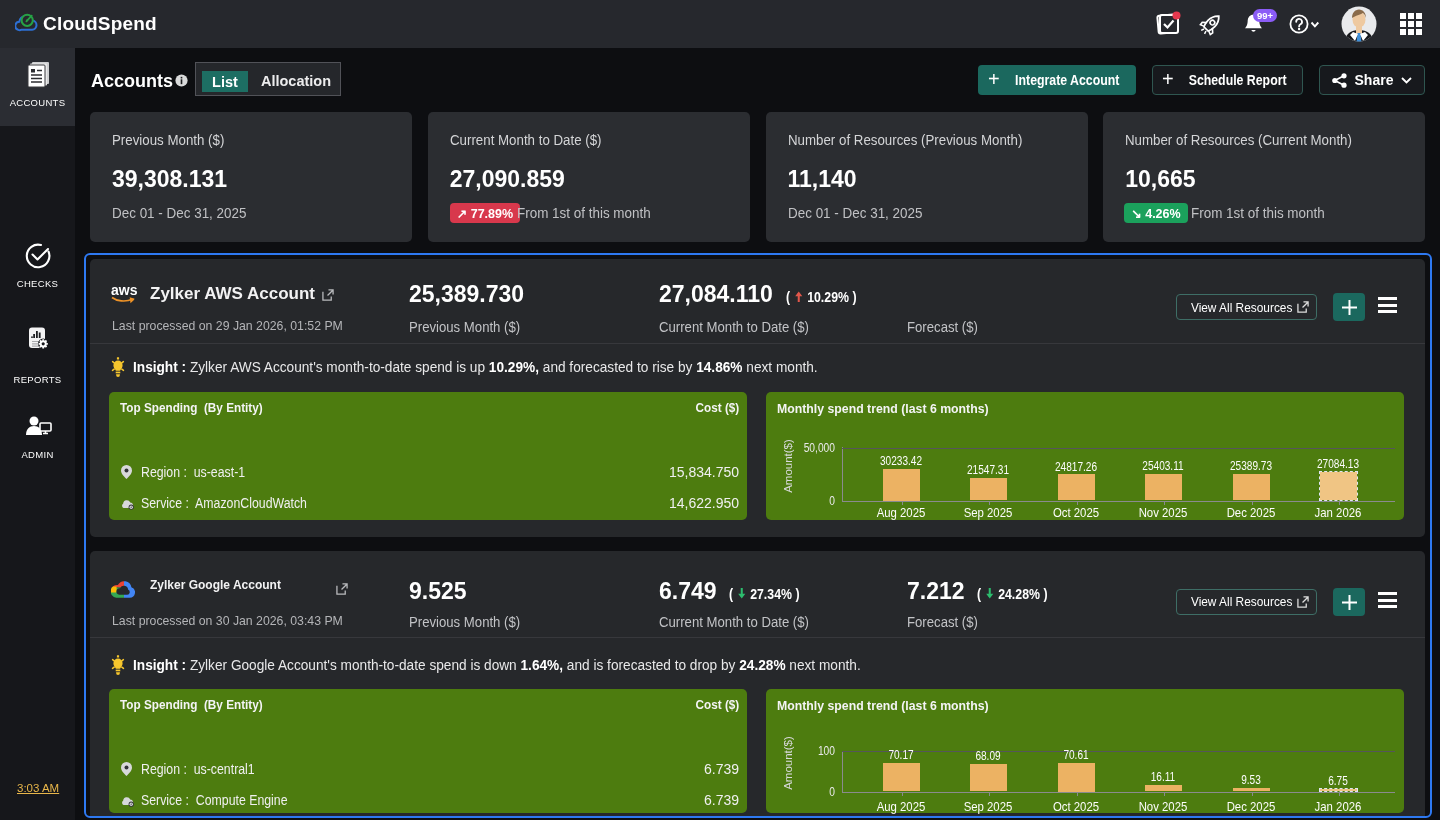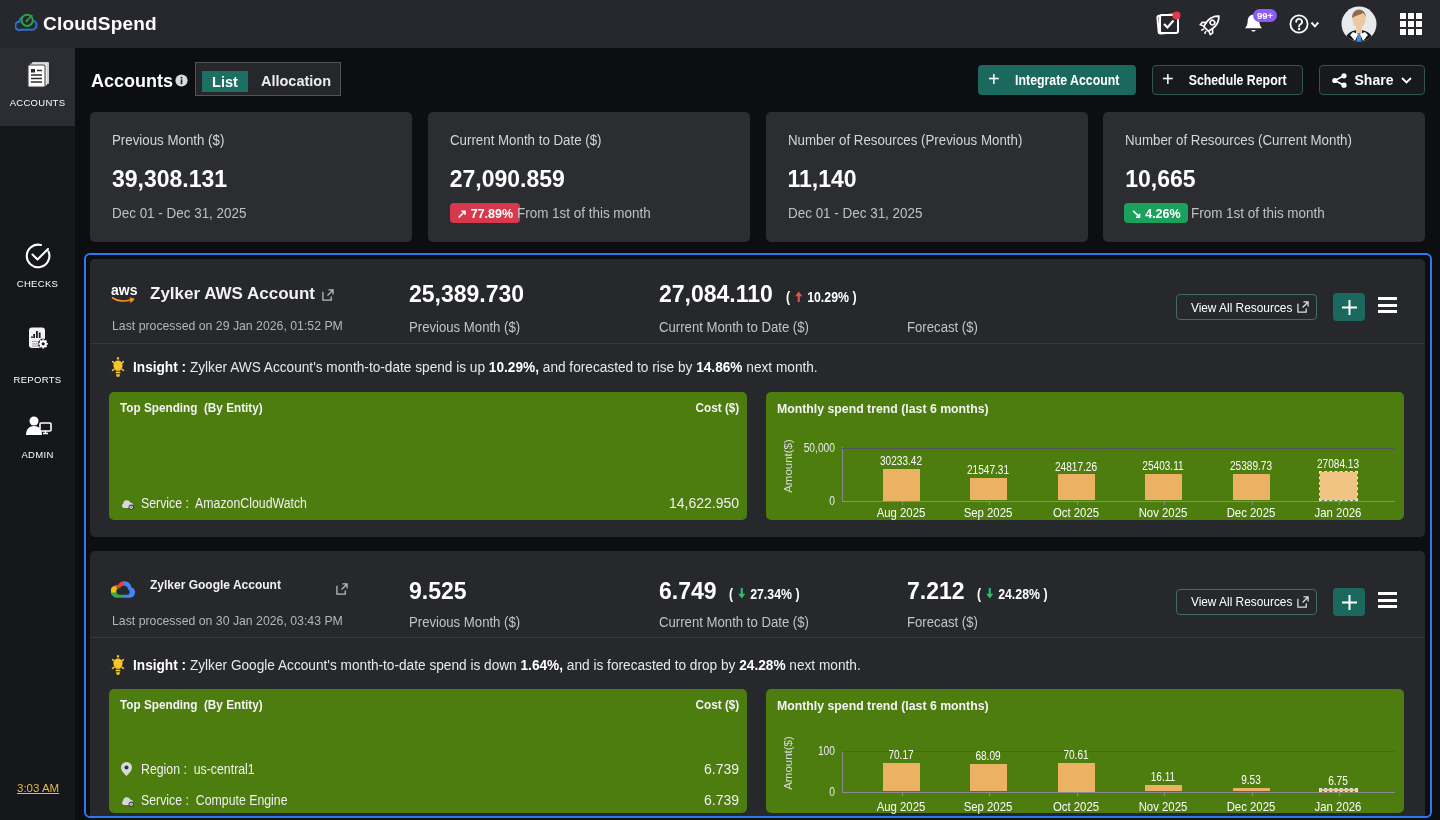--- a/index.html
+++ b/index.html
@@ -317,20 +317,24 @@
         <path d="M1.6 4.6 l1.6 1.2 M12.4 4.6 l-1.6 1.2 M1.5 13.4 l1.7 -1.3 M12.5 13.4 l-1.7 -1.3" stroke="#f6c62d" stroke-width="1.5" stroke-linecap="round"></path>
         <path d="M7 3.6 a4.6 4.6 0 0 1 4.6 4.6 c0 1.9 -0.9 3 -1.6 4 a7 7 0 0 0 -0.9 1.6 h-4.2 a7 7 0 0 0 -0.9 -1.6 c-0.7 -1 -1.6 -2.1 -1.6 -4 A4.6 4.6 0 0 1 7 3.6z" fill="#f6c62d"></path>
         <rect x="4.7" y="14.6" width="4.6" height="1.7" fill="#f6c62d"></rect>
         <path d="M5.1 17.2 h3.8 v0.9 a1.9 1.9 0 0 1 -3.8 0z" fill="#f6c62d"></path>
       </svg>
       <div class="insight"><b>Insight :</b> Zylker AWS Account's month-to-date spend is up <b>10.29%,</b> and forecasted to rise by <b>14.86%</b> next month.</div>
 
       <div class="panel tbl">
         <div class="phead">Top Spending&nbsp; (By Entity)</div>
         <div class="pcost">Cost ($)</div>
+        <div class="trow" style="top:71.5px"><span class="ic" style="margin-left:1px;margin-right:9px"><svg width="11" height="14" viewBox="0 0 11 14">
+                <path d="M5.5 0 a5.5 5.5 0 0 1 5.5 5.5 c0 3.5 -3.5 6.5 -5.5 8.5 c-2 -2 -5.5 -5 -5.5 -8.5 A5.5 5.5 0 0 1 5.5 0z" fill="#d7d8da"></path>
+                <circle cx="5.5" cy="5.5" r="2" fill="#323438"></circle>
+              </svg></span><span class="tt">Region :&nbsp; us-east-1</span><span class="val">15,834.750</span></div>
         <div class="trow" style="top:102.5px"><span class="ic"><svg width="15" height="11" viewBox="0 0 15 11">
                 <path d="M3.2 4.5 a3.6 3.6 0 0 1 7 -0.9 a2.9 2.9 0 0 1 1.3 5.5 h-8 a2.7 2.7 0 0 1 -0.3 -4.6z" fill="#d7d8da"></path>
                 <circle cx="11.2" cy="8.2" r="2.6" fill="#323438"></circle>
                 <circle cx="11.2" cy="8.2" r="1.7" fill="#d7d8da"></circle>
                 <circle cx="11.2" cy="8.2" r="0.6" fill="#323438"></circle>
               </svg></span><span class="tt">Service :&nbsp; AmazonCloudWatch</span><span class="val">14,622.950</span></div>
       </div>
 
       <div class="panel cht">
         <div class="ctitle">Monthly spend trend (last 6 months)</div>

